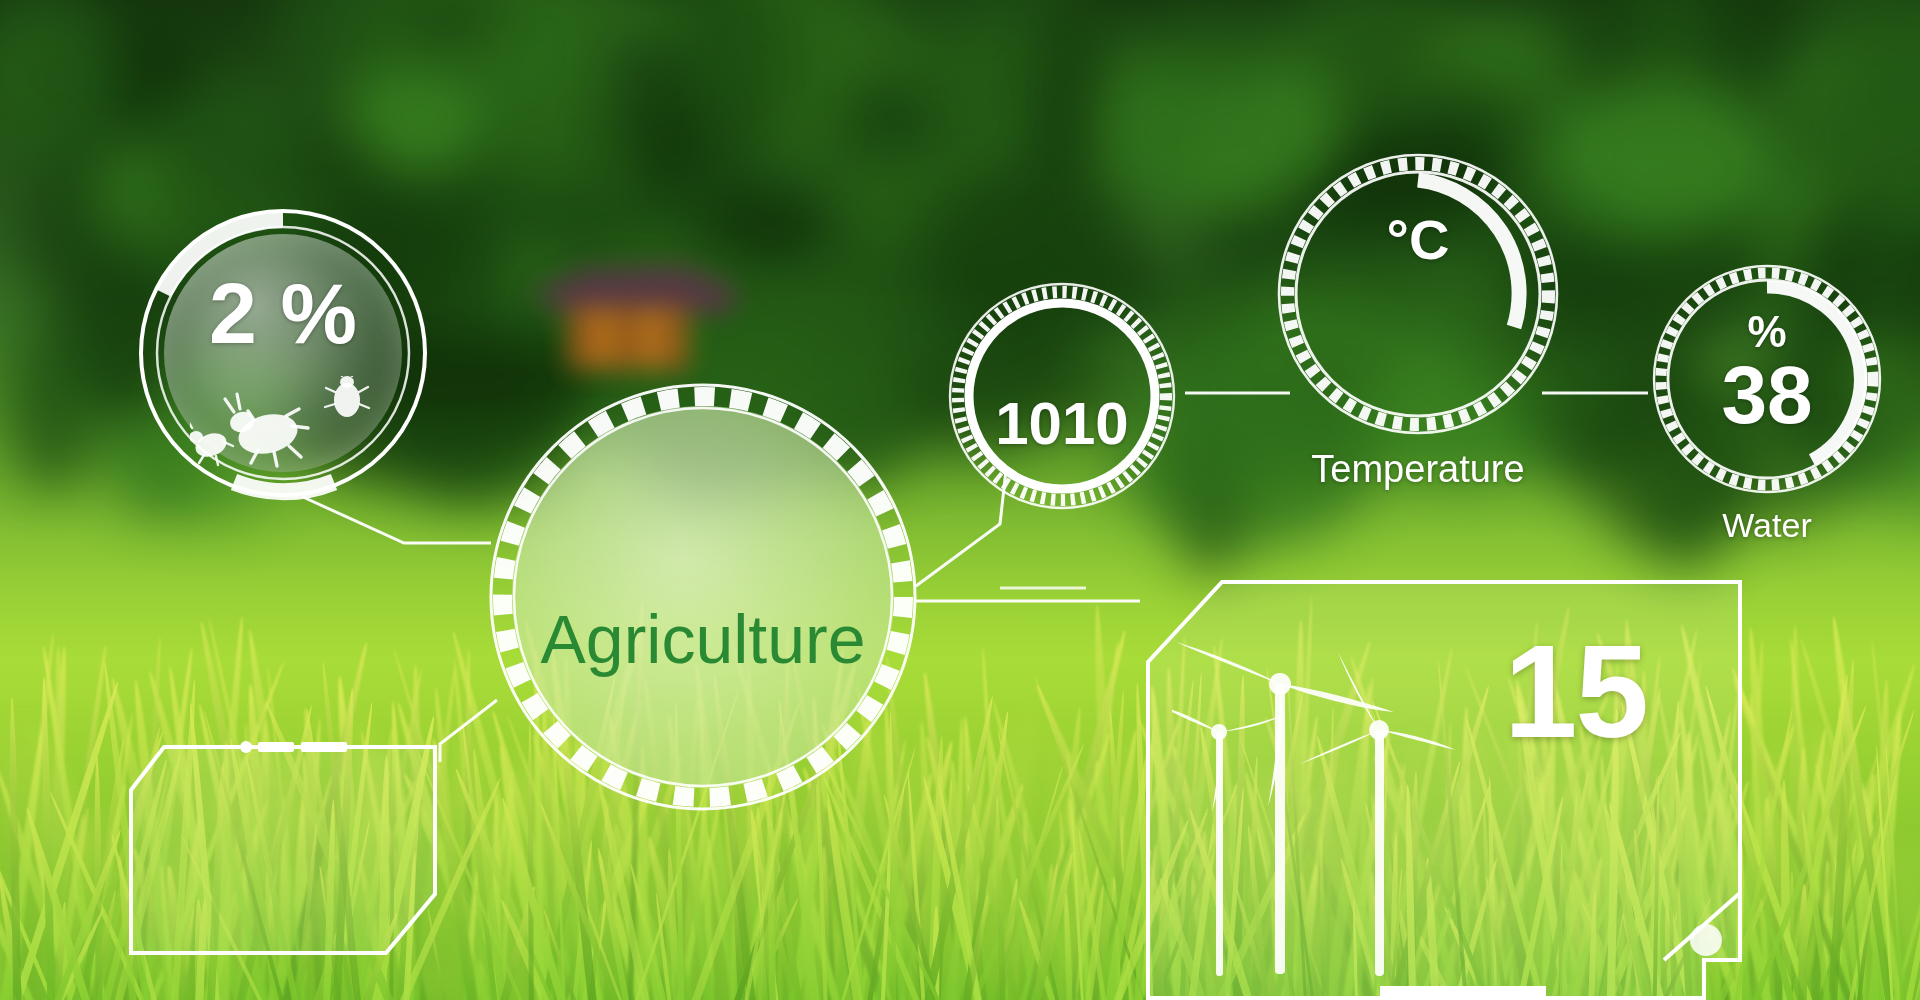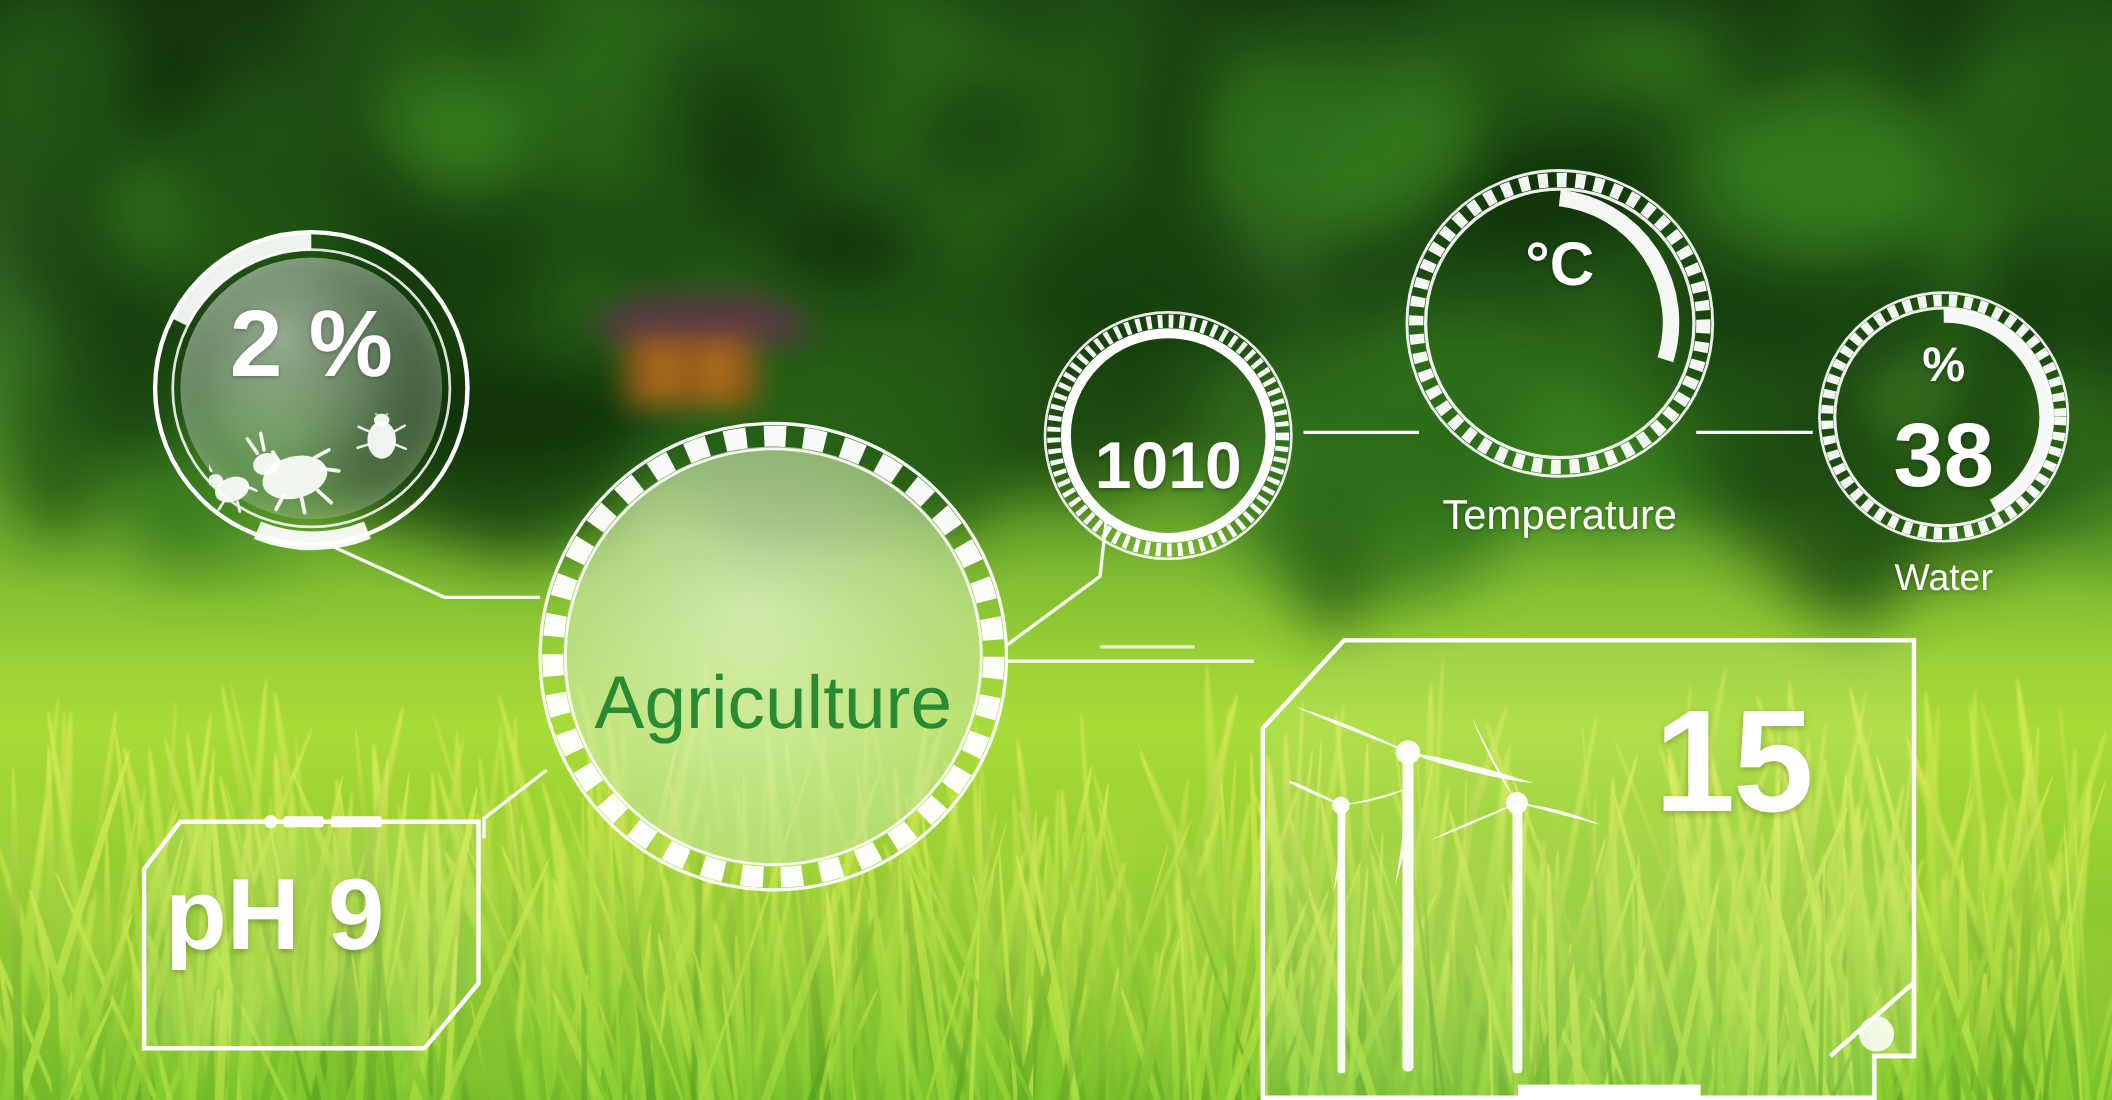--- a/index.html
+++ b/index.html
@@ -1207,36 +1207,35 @@
     </div>
 
     <div class="gauge" style="left:1650px;top:262px;width:234px;height:234px">
       <svg class="full" style="width:234px;height:234px;left:0;top:0" viewBox="0 0 234 234">
         <circle cx="117" cy="117" r="113" fill="none" stroke="#fff" stroke-width="2.4" opacity=".92"></circle>
         <circle cx="117" cy="117" r="99" fill="none" stroke="#fff" stroke-width="2.8" opacity=".92"></circle>
         <circle cx="117" cy="117" r="106" fill="none" stroke="#fff" stroke-width="11" stroke-dasharray="7.5 6.5" opacity=".95"></circle>
         <path d="M 117 25 A 92 92 0 0 1 162 198" fill="none" stroke="#fff" stroke-width="13" opacity=".96"></path>
       </svg>
       <div class="gtext unit" style="top:48px;font-size:44px">%</div>
-      <div class="gtext val-big" style="top:112px;font-size:82px">38</div>
+      <div class="gtext val-big" style="top:92px;font-size:82px">38</div>
       <div class="gtext caption" style="top:246px;font-size:34px">Water</div>
     </div>
 
     <div class="gauge" style="left:128px;top:744px;width:310px;height:212px">
       <svg class="full" style="width:310px;height:212px;left:0;top:0" viewBox="0 0 310 212">
 
         <path d="M 36 3 L 307 3 L 307 150 L 258 209 L 3 209 L 3 46 Z" fill="rgba(255,255,255,0.07)" stroke="#fff" stroke-width="4"></path>
 
         <g fill="#fff">
           <circle cx="118" cy="3" r="6"></circle>
           <rect x="130" y="-2" width="36" height="10" rx="2"></rect>
           <rect x="173" y="-2" width="46" height="10" rx="2"></rect>
         </g>
       </svg>
-      <div class="panel-label" style="left:22px;top:42px;font-size:92px">pH 9</div>
     </div>
 
     <div class="gauge" style="left:1144px;top:578px;width:600px;height:422px">
       <svg class="full" style="width:600px;height:422px;left:0;top:0" viewBox="0 0 600 422">
         <path d="M 78 4 L 596 4 L 596 382 L 560 382 L 560 420 L 4 420 L 4 84 Z" fill="rgba(255,255,255,0.09)" stroke="#fff" stroke-width="4"></path>
 
         <path d="M 596 382 L 560 382" stroke="#fff" stroke-width="4" fill="none"></path>
         <path d="M 596 315 L 520 382" stroke="#fff" stroke-width="4" fill="none"></path>
         <circle cx="562" cy="362" r="16" fill="rgba(255,255,255,.85)"></circle>
 

